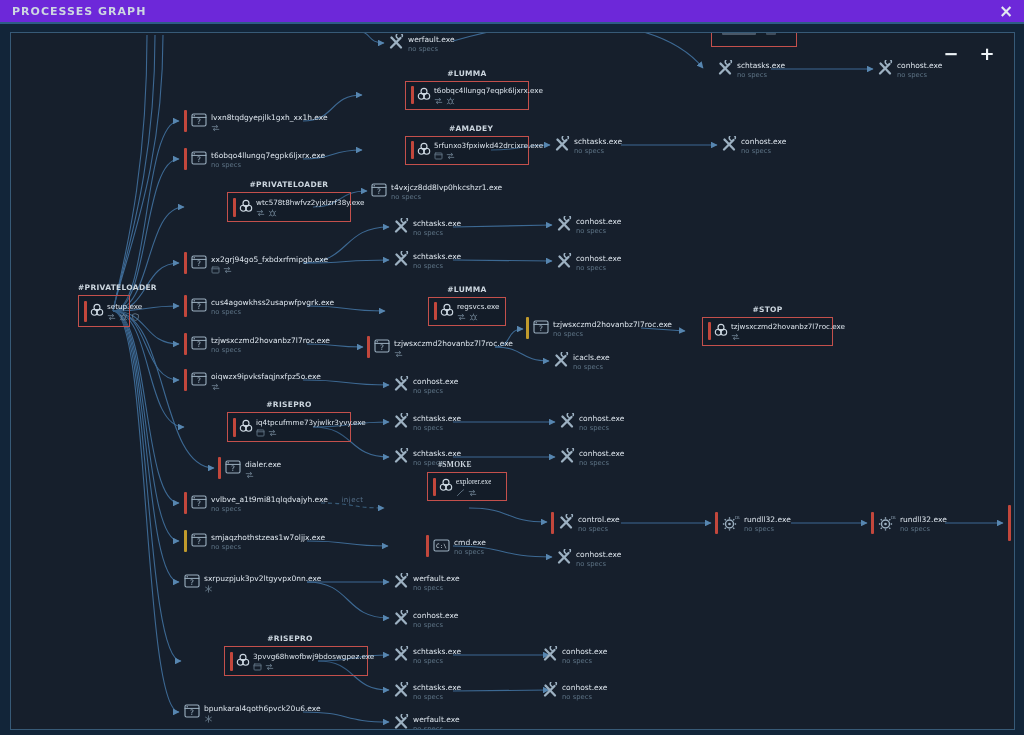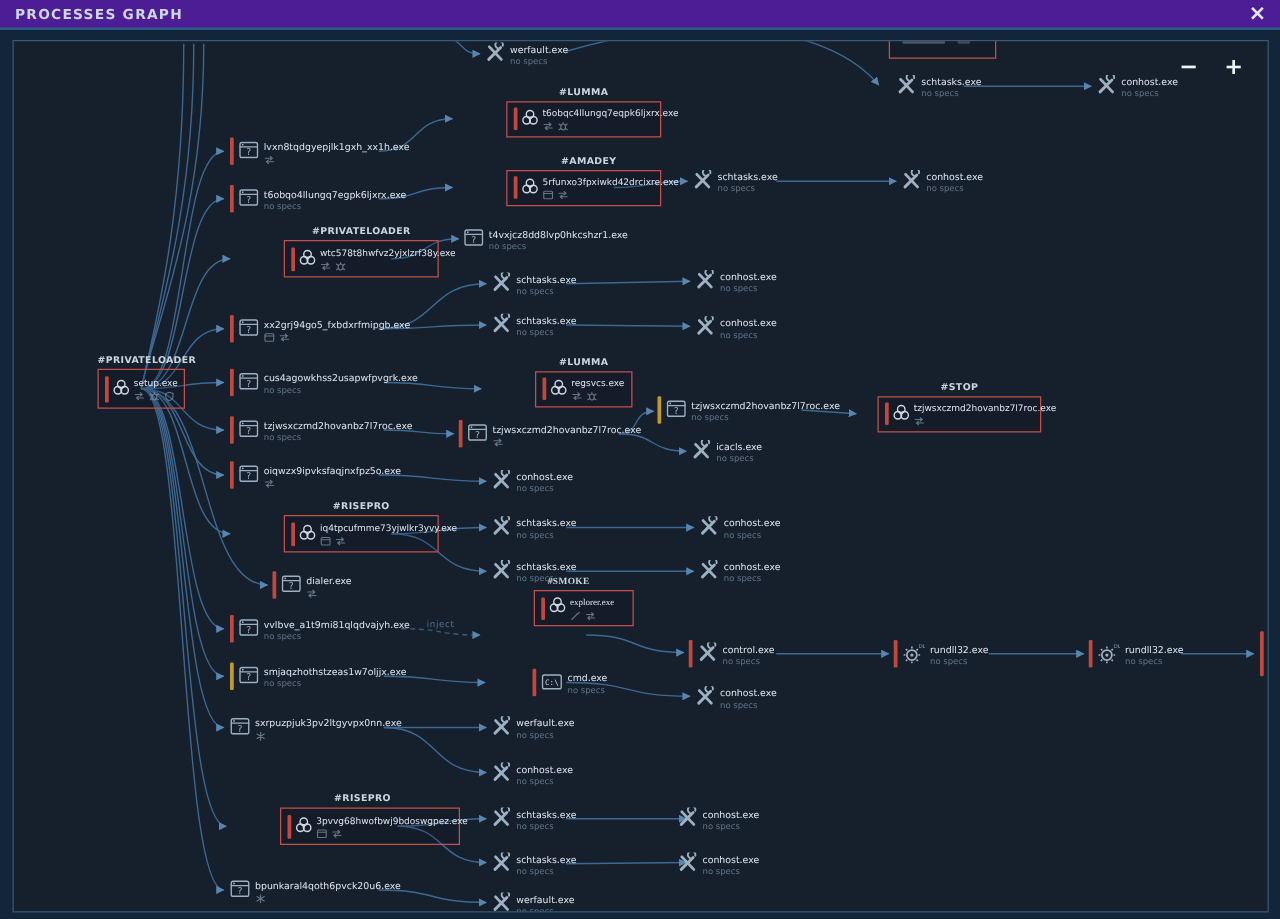--- a/index.html
+++ b/index.html
@@ -1,18 +1,18 @@
 <!DOCTYPE html>
 <html><head>
 <meta charset="utf-8">
 <style>
   html,body{margin:0;padding:0;}
   body{width:1024px;height:735px;background:#122539;position:relative;overflow:hidden;
        font-family:"DejaVu Sans",sans-serif;}
-  .titlebar{position:absolute;left:0;top:0;width:1024px;height:22px;background:#4c1d95;
+  .titlebar{position:absolute;left:0;top:0;width:1024px;height:22px;background:#6d28d9;
             border-bottom:2px solid #2d5d85;display:flex;align-items:center;}
   .titlebar .ttl{color:#cdd7e1;font-size:11px;font-weight:bold;letter-spacing:1px;margin-left:12px;}
   .closebtn{position:absolute;right:8px;top:1px;color:#e2e9f0;font-size:17px;font-weight:900;
             width:20px;height:20px;text-align:center;line-height:20px;cursor:pointer;}
   .panel{position:absolute;left:10px;top:32px;width:1003px;height:696px;background:#161f2c;
          border:1px solid #375a77;overflow:hidden;}
   #edge-svg{position:absolute;left:0;top:0;}
   path.e{stroke:#3f6d99;stroke-width:1.1;fill:none;opacity:.95;}
   path.dash{stroke:#3a607f;stroke-dasharray:4 3;}
   .zoomctl{position:absolute;top:12px;color:#eef3f7;font-size:18px;font-weight:600;cursor:pointer;
@@ -106,21 +106,21 @@
       <path d="M442,513 C496.45,513 486.55,524 541,524" class="e" marker-end="url(#arw)"></path>
       <path d="M610,490 L700,490" class="e" marker-end="url(#arw)"></path>
       <path d="M780,490 L856,490" class="e" marker-end="url(#arw)"></path>
       <path d="M934,490 L992,490" class="e" marker-end="url(#arw)"></path>
       <path d="M442,622 L538,622" class="e" marker-end="url(#arw)"></path>
       <path d="M442,658 L538,657" class="e" marker-end="url(#arw)"></path>
     </svg>
   <div id="nodes">
       <div class="node k-malware" style="left: 27px; top: 262px; width: 72px;">
         <span class="tag">#PRIVATELOADER</span>
-        <span class="mbox" style="width:70px;height:32px">
+        <span class="mbox" style="width:52px;height:32px">
           <span class="ibar red"></span>
           <span><svg width="14" height="14" viewBox="0 0 14 14">
       <circle cx="7" cy="4.4" r="3" stroke="#cdd8e2" stroke-width="1.1" fill="none"></circle>
       <circle cx="4.3" cy="9.2" r="3" stroke="#cdd8e2" stroke-width="1.1" fill="none"></circle>
       <circle cx="9.7" cy="9.2" r="3" stroke="#cdd8e2" stroke-width="1.1" fill="none"></circle>
       <circle cx="7" cy="7.4" r="1.3" fill="#cdd8e2"></circle>
             </svg></span>
           <span class="txt">
             <span class="nm">setup.exe</span>
             <span class="subs">

